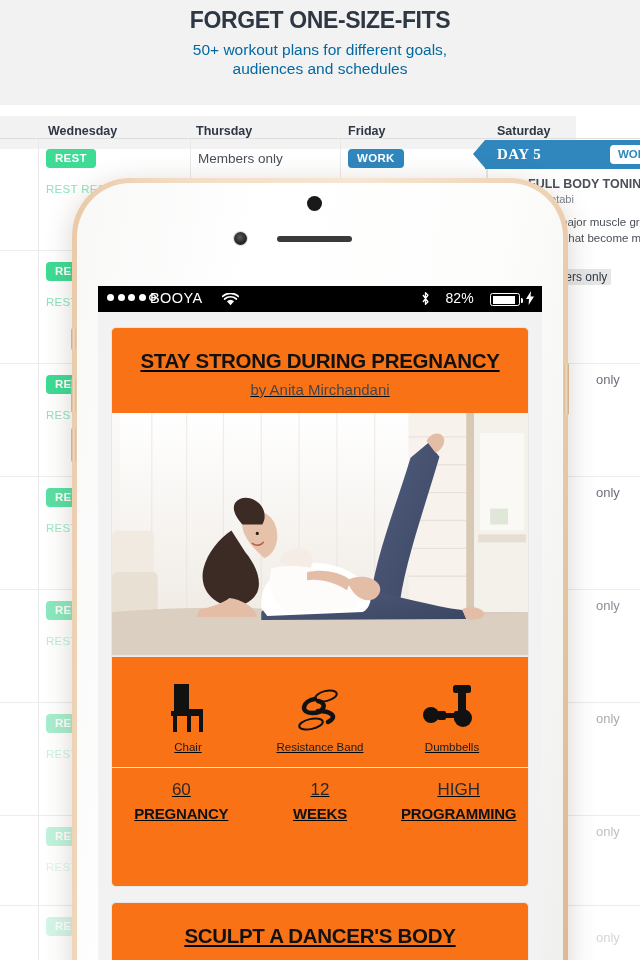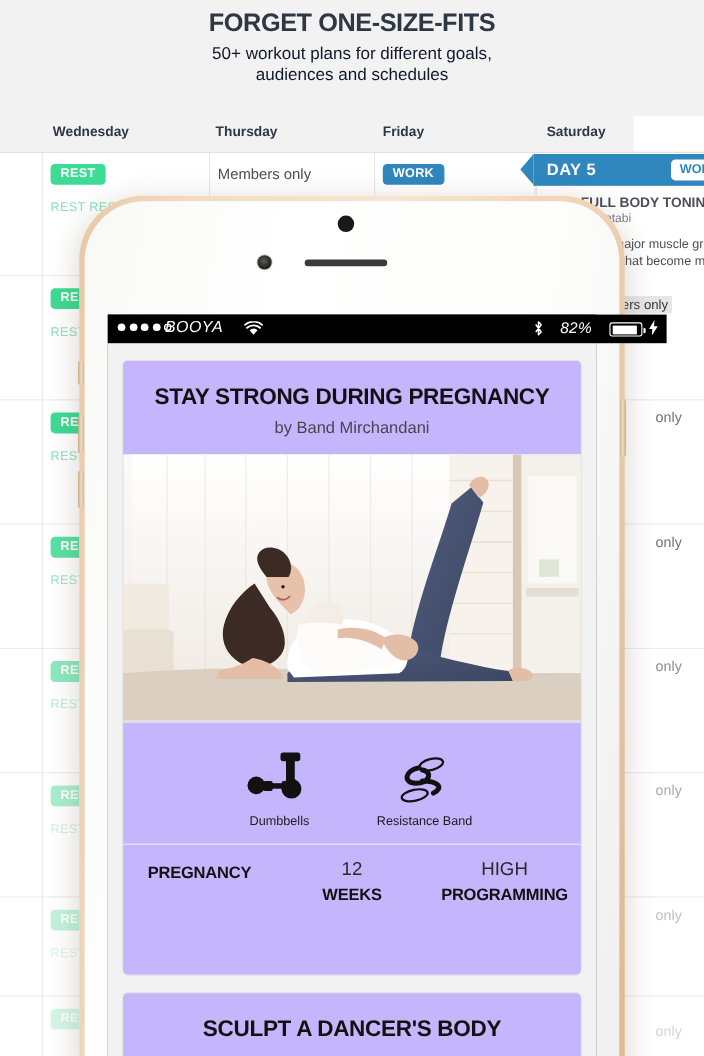--- a/index.html
+++ b/index.html
@@ -14,31 +14,31 @@
   .hero {
     position:absolute; left:0; top:0; width:640px; height:105px;
     background:#f2f2f2; text-align:center; z-index:5;
   }
   .hero h1 {
     font-size:23px; font-weight:bold; color:#2e3845;
     letter-spacing:-0.4px; line-height:25px; padding-top:8px;
   }
   .hero h1 .l2 { display:block; }
   .hero p {
-    font-size:15.5px; color:#0f172a; line-height:19px; margin-top:7px;
+    font-size:15.5px; color:#0369a1; line-height:19px; margin-top:7px;
     font-weight:400;
   }
 
   
   .cal {
     position:absolute; left:0; top:105px; width:640px; height:855px;
     background:#ffffff; z-index:1; overflow:hidden;
   }
   .cal-head {
-    position:absolute; left:0; top:0; width:576px; height:33px;
+    position:absolute; left:0; top:11px; width:576px; height:33px;
     background:#f2f2f2;
   }
   .cal-head .dname {
     position:absolute; top:8px; font-size:12.5px; font-weight:bold;
     color:#2e3845;
   }
   .vline {
     position:absolute; top:33px; width:1px; height:822px;
     background:#e9e9e9;
   }
@@ -58,21 +58,21 @@
   }
   .badge-work {
     position:absolute; background:#2f87bd; color:#fff; font-size:11.5px;
     font-weight:bold; padding:3px 9px 4px; border-radius:4px;
     letter-spacing:0.3px;
   }
   
   .day5 {
     position:absolute; left:485px; top:140px; width:155px; height:29px;
     background:#2f87bd; color:#fff; font-weight:bold; font-size:15px;
-    letter-spacing:0.5px; z-index:2;
+    letter-spacing:0.5px; z-index:2;font-family:Liberation Serif, serif;
   }
   .day5 .lbl { position:absolute; left:12px; top:6px; }
   .day5-notch {
     position:absolute; left:-12px; top:0; width:0; height:0;
     border-top:14.5px solid transparent;
     border-bottom:14.5px solid transparent;
     border-right:12px solid #2f87bd;
   }
   .work-pill {
     position:absolute; left:610px; top:145px; background:#fff;
@@ -139,22 +139,22 @@
     position:absolute; right:-1px; width:5px; border-radius:2px;
     background:linear-gradient(90deg,#d7b793,#f0dcc2 45%,#c9a87f);
   }
 
   
   .screen-bez {
     position:absolute; left:26px; top:108px; width:444px; height:692px;
     background:#0a0a0a;
   }
   .statusbar {
-    position:absolute; left:0; top:0; width:508px; height:26px;
-    background:#000; color:#fff;font-style:italic;
+    position:absolute; left:0; top:0; width:444px; height:26px;
+    background:#000; color:#fff;
   }
   .sb-dots { position:absolute; left:9px; top:8px; display:flex; gap:3.5px; }
   .sb-dots i {
     width:7px; height:7px; border-radius:50%; background:#fff; display:block;
   }
   .sb-dots i.hollow { background:transparent; box-shadow:inset 0 0 0 1.3px #fff; }
   .sb-carrier {
     position:absolute; left:52px; top:4px; font-size:14.5px;
     letter-spacing:0.4px; font-weight:400;
   }
@@ -175,22 +175,22 @@
     background:#fff; border-radius:0 1.5px 1.5px 0;
   }
   .sb-bolt { position:absolute; right:8px; top:5px; font-size:13px; }
 
   .screen-body {
     position:absolute; left:0; top:26px; width:444px; height:666px;
     background:#f2f2f2; overflow:hidden;
   }
 
   .card {
-    position:absolute; left:13px; width:418px; background:#c4b5fd;
-    border:1px solid #e6e6e6; border-radius:5px;
+    position:absolute; left:13px; width:418px; background:#f97316;
+    border:1px solid #e6e6e6; border-radius:5px;text-decoration:underline;
   }
   .card1 { top:15px; height:560px; }
   .card2 { top:590px; height:120px; }
 
   .c-title {
     text-align:center; font-size:20.5px; font-weight:bold; color:#111;
     letter-spacing:-0.3px; padding-top:21px;
   }
   .c-by {
     text-align:center; font-size:15px; color:#44474c; margin-top:8px;
@@ -350,21 +350,21 @@
         <svg width="8" height="14" viewBox="0 0 8 14">
             <path d="M5 0 L0 8 H3 L2.6 14 L8 5.5 H4.6 Z" fill="#fff"></path>
           </svg>
       </span>
     </div>
 
     <div class="screen-body">
 
       <div class="card card1">
         <div class="c-title">STAY STRONG DURING PREGNANCY</div>
-        <div class="c-by">by Band Mirchandani</div>
+        <div class="c-by">by Anita Mirchandani</div>
 
         <div class="c-img">
           <svg class="ph-bg" viewBox="0 0 418 243" preserveAspectRatio="xMidYMid slice">
             <defs>
               <linearGradient id="wall" x1="0" y1="0" x2="0" y2="1">
                 <stop offset="0" stop-color="#fbfaf8"></stop>
                   <stop offset="1" stop-color="#efeae4"></stop>
               </linearGradient>
               <linearGradient id="curt" x1="0" y1="0" x2="0" y2="1">
                 <stop offset="0" stop-color="#ffffff"></stop>
@@ -426,46 +426,58 @@
               <circle cx="146" cy="121" r="1.6" fill="#2a1d18"></circle>
               <path d="M141 131 C145 134 150 133 152 130" stroke="#b5604f" stroke-width="1.6" fill="none" stroke-linecap="round"></path>
             </g>
           </svg>
         </div>
 
         <div class="c-sep"></div>
 
         <div class="c-equip">
           <div class="eq">
+            <svg width="50" height="52" viewBox="0 0 50 52">
+              <rect x="11" y="3" width="15" height="27" fill="#111"></rect>
+              <rect x="8" y="30" width="32" height="5" fill="#111"></rect>
+              <rect x="10" y="35" width="4" height="16" fill="#111"></rect>
+              <rect x="24" y="35" width="4" height="16" fill="#111"></rect>
+              <rect x="36" y="30" width="4" height="21" fill="#111"></rect>
+              <rect x="26" y="28" width="14" height="4" fill="#111"></rect>
+            </svg>
+            <div class="lbl">Chair</div>
+          </div>
+          <div class="eq">
+            <svg width="52" height="44" viewBox="0 0 52 44">
+              <ellipse cx="32" cy="7" rx="11" ry="5" transform="rotate(-14 32 7)" fill="none" stroke="#111" stroke-width="2"></ellipse>
+              <ellipse cx="17" cy="35" rx="12" ry="5" transform="rotate(-12 17 35)" fill="none" stroke="#111" stroke-width="2"></ellipse>
+              <path d="M21 10 C8 12 6 24 18 24 C30 24 34 14 24 12" fill="none" stroke="#111" stroke-width="4.5" stroke-linecap="round"></path>
+              <path d="M24 22 C38 22 44 28 34 33" fill="none" stroke="#111" stroke-width="4.5" stroke-linecap="round"></path>
+            </svg>
+            <div class="lbl">Resistance Band</div>
+          </div>
+          <div class="eq">
             <svg width="60" height="52" viewBox="0 0 60 52">
               <circle cx="9" cy="34" r="8" fill="#111"></circle>
               <rect x="15" y="30" width="9" height="9" rx="2" fill="#111"></rect>
               <rect x="23" y="32" width="12" height="5" fill="#111"></rect>
               <circle cx="41" cy="37" r="9" fill="#111"></circle>
               <rect x="32" y="30" width="9" height="10" rx="2" fill="#111"></rect>
               <rect x="36" y="8" width="8" height="26" rx="2" fill="#111"></rect>
               <rect x="31" y="4" width="18" height="8" rx="2.5" fill="#111"></rect>
             </svg>
             <div class="lbl">Dumbbells</div>
           </div>
-          <div class="eq">
-            <svg width="52" height="44" viewBox="0 0 52 44">
-              <ellipse cx="32" cy="7" rx="11" ry="5" transform="rotate(-14 32 7)" fill="none" stroke="#111" stroke-width="2"></ellipse>
-              <ellipse cx="17" cy="35" rx="12" ry="5" transform="rotate(-12 17 35)" fill="none" stroke="#111" stroke-width="2"></ellipse>
-              <path d="M21 10 C8 12 6 24 18 24 C30 24 34 14 24 12" fill="none" stroke="#111" stroke-width="4.5" stroke-linecap="round"></path>
-              <path d="M24 22 C38 22 44 28 34 33" fill="none" stroke="#111" stroke-width="4.5" stroke-linecap="round"></path>
-            </svg>
-            <div class="lbl">Resistance Band</div>
-          </div>
         </div>
 
         <div class="c-sep"></div>
 
         <div class="c-stats">
           <div class="st">
+            <div class="num">60</div>
             <div class="lbl">PREGNANCY</div>
           </div>
           <div class="st">
             <div class="num">12</div>
             <div class="lbl">WEEKS</div>
           </div>
           <div class="st">
             <div class="num">HIGH</div>
             <div class="lbl">PROGRAMMING</div>
           </div>

